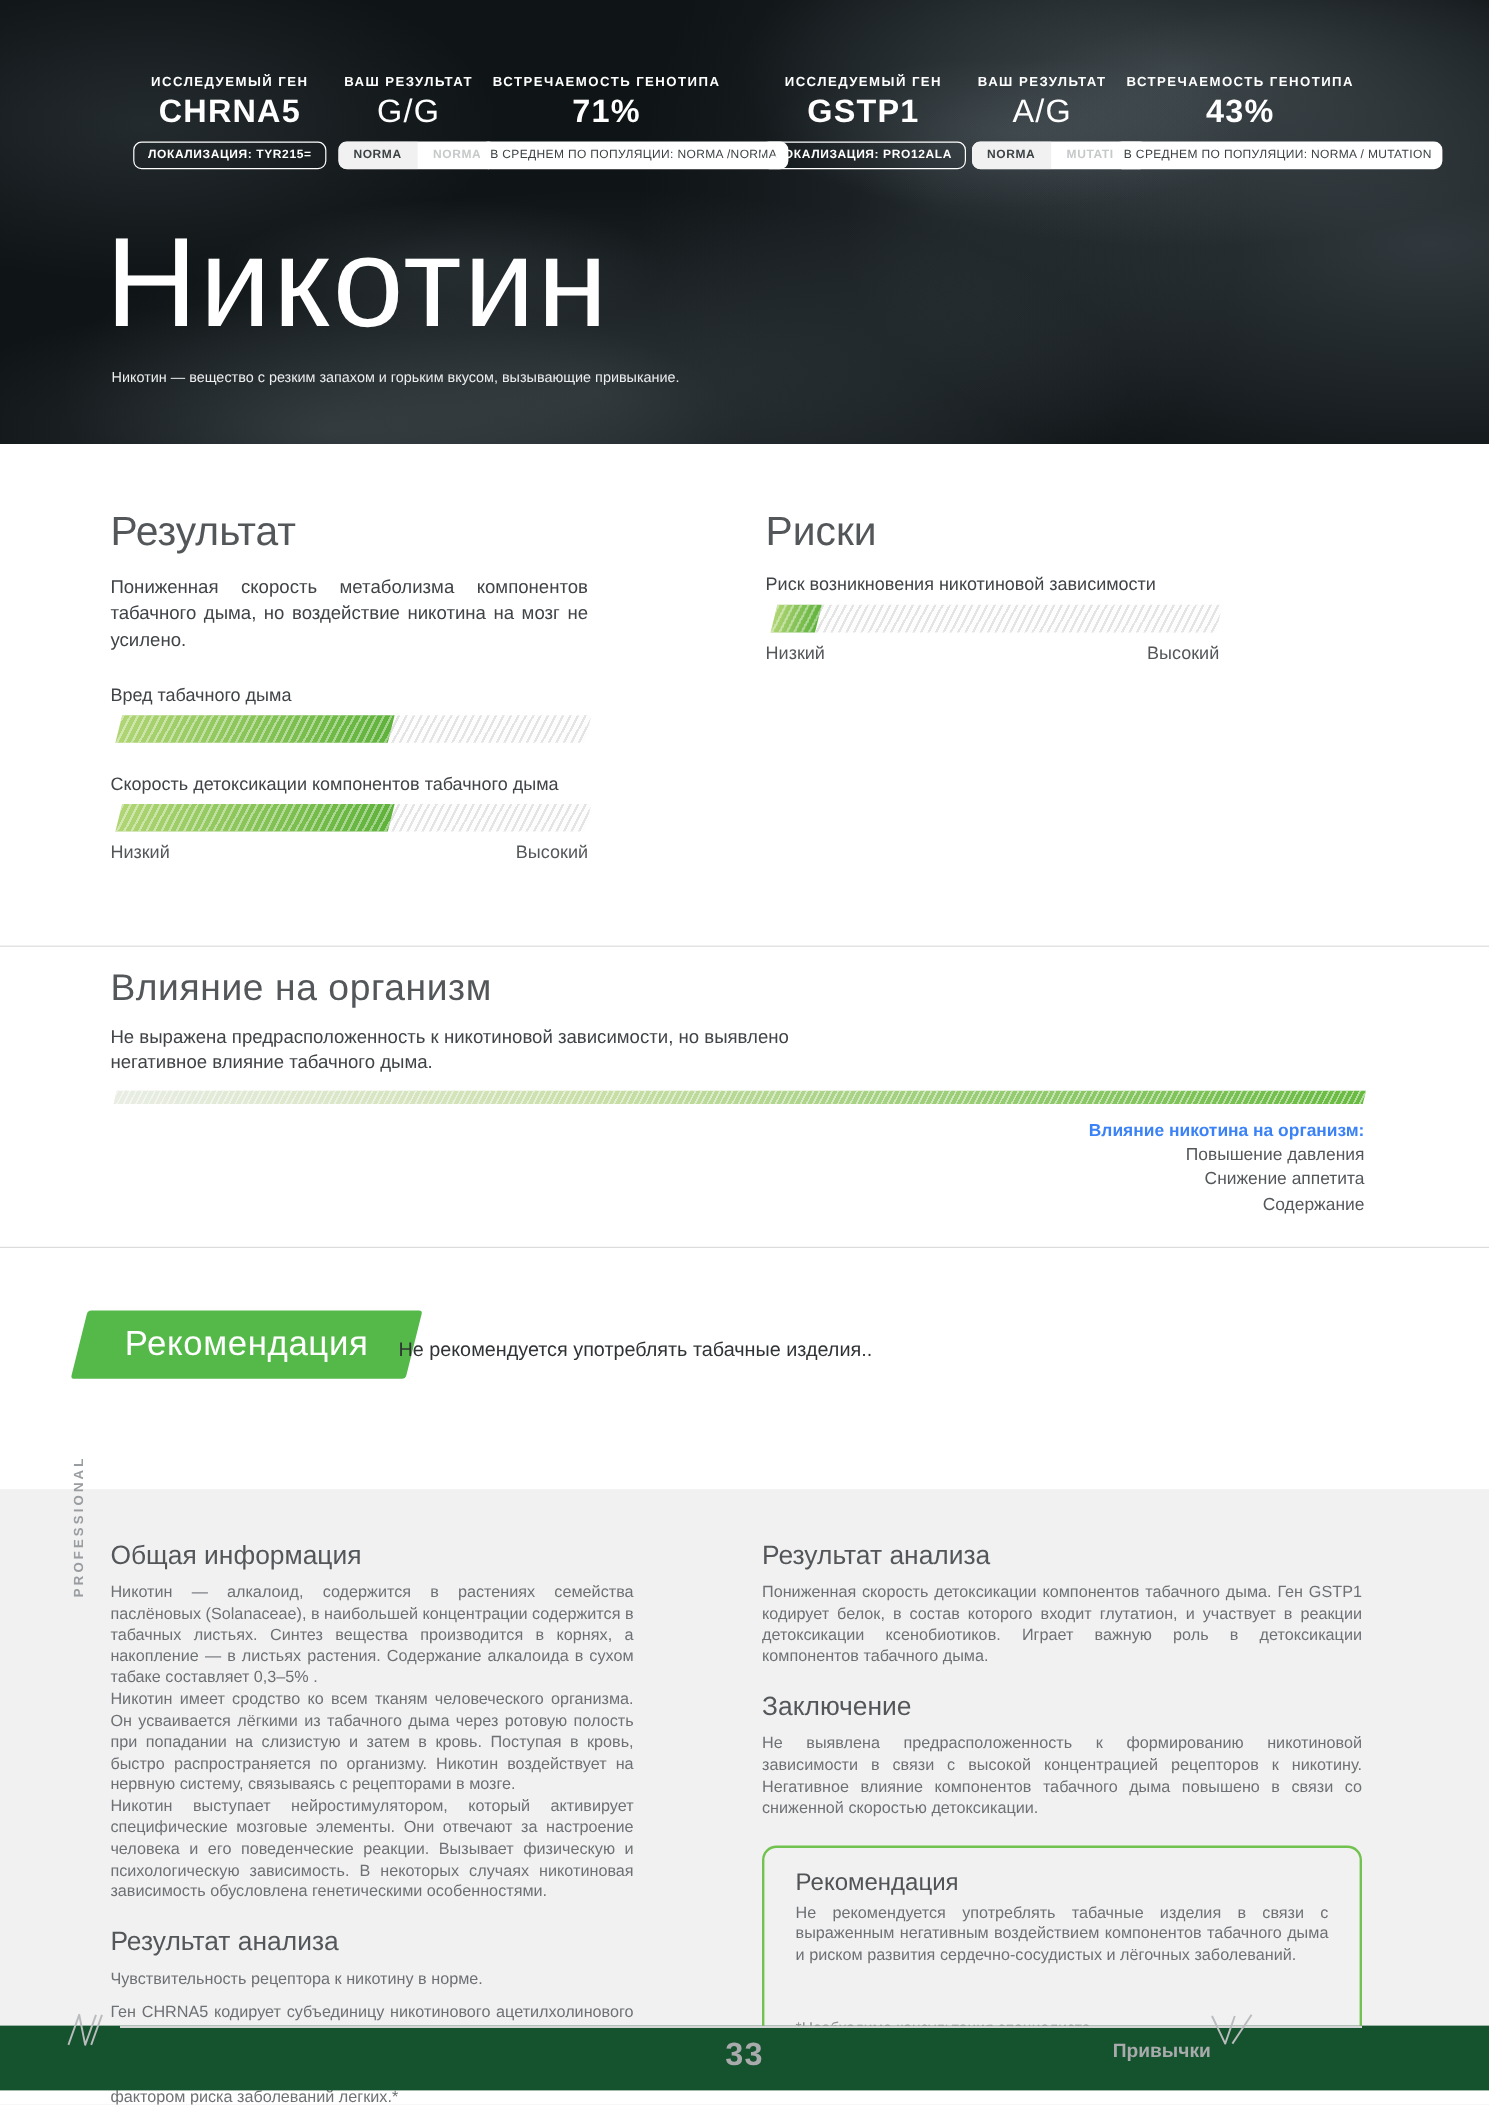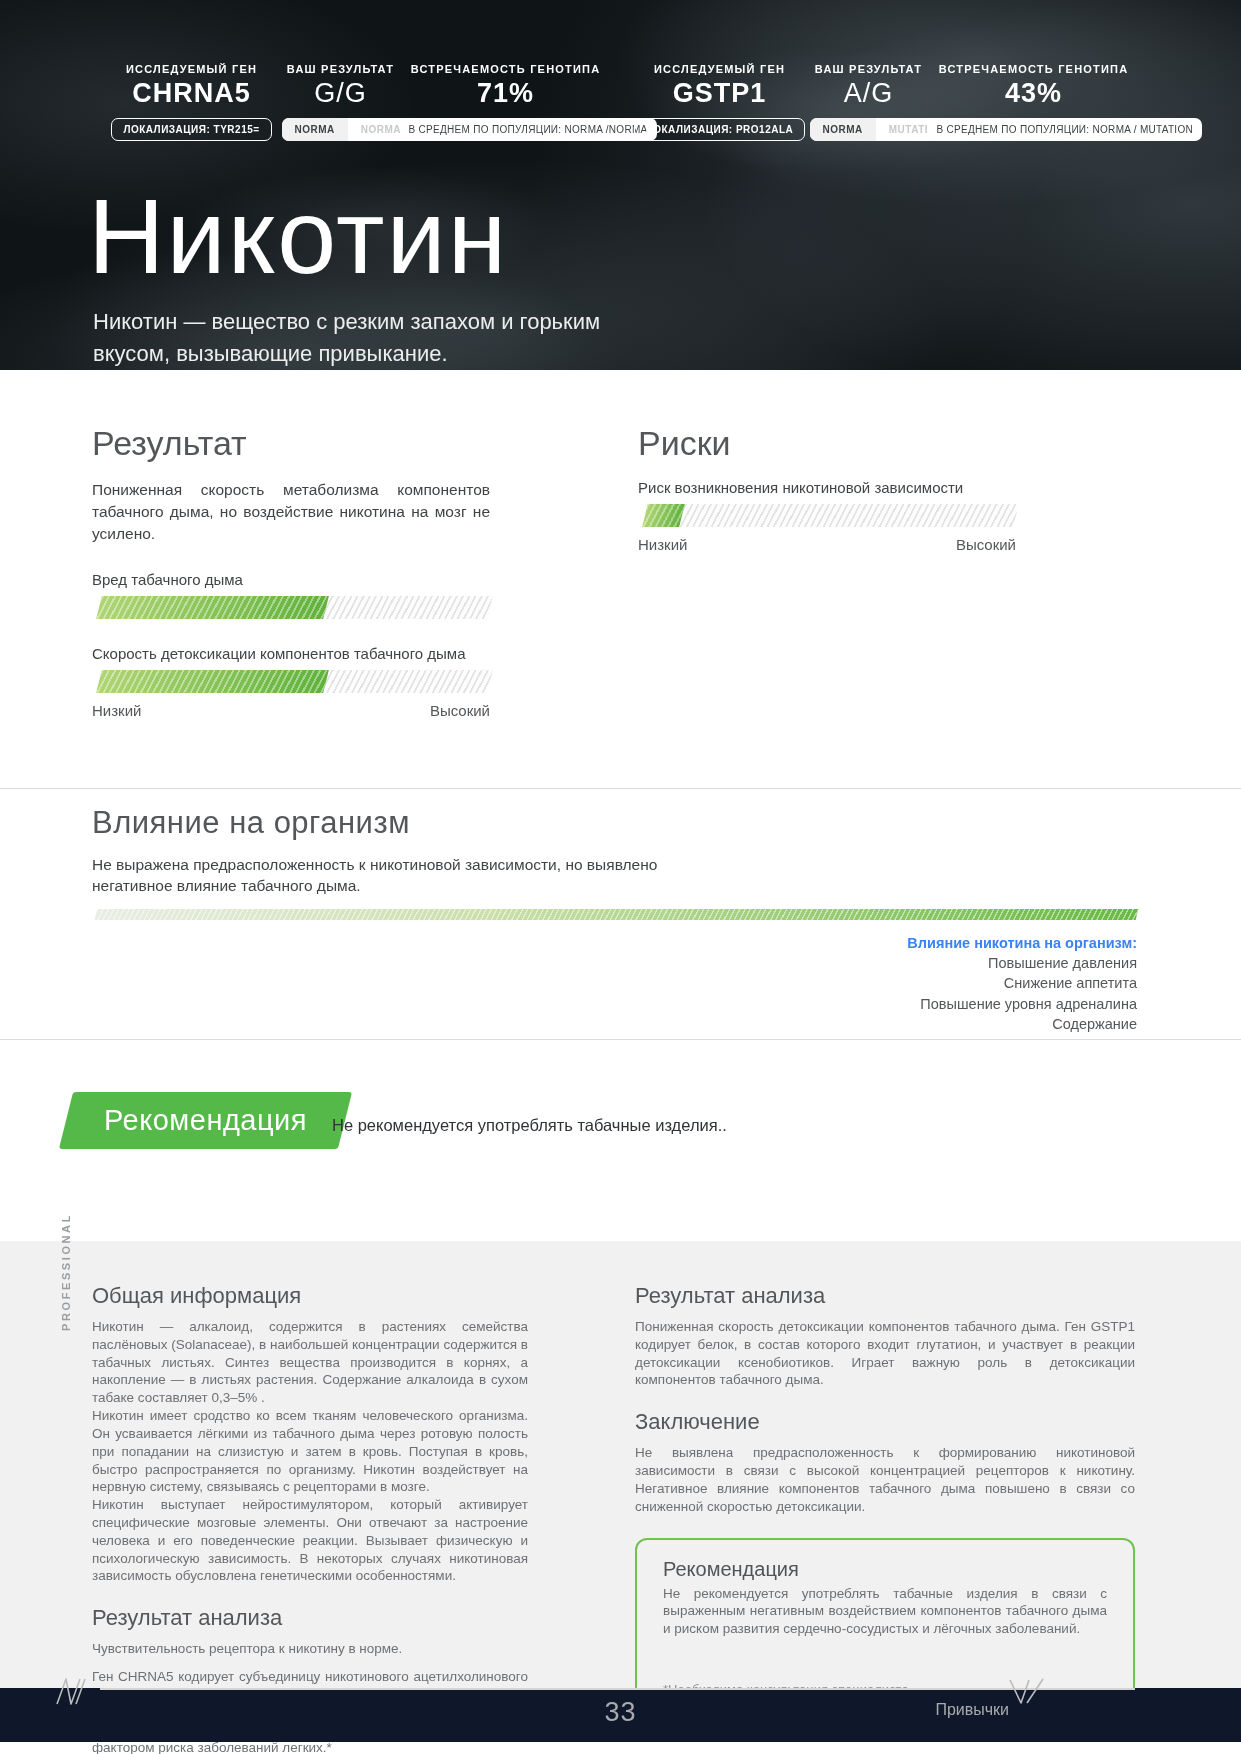--- a/index.html
+++ b/index.html
@@ -28,21 +28,21 @@
   .badge-outline{display:inline-block;border:1px solid #fff;border-radius:7px;padding:5px 11px;
     font-size:10px;font-weight:700;color:#fff;letter-spacing:.5px;white-space:nowrap;}
   .badge-white{display:inline-block;background:#fff;border-radius:7px;padding:6px 9px;
     font-size:10px;font-weight:400;color:#3d4345;letter-spacing:.3px;white-space:nowrap;}
   .badge-split{display:inline-flex;background:#fff;border-radius:7px;overflow:hidden;
     font-size:10px;font-weight:700;letter-spacing:.5px;}
   .badge-split .a1{padding:6px 13px;color:#3d4345;background:#f1f1f1;}
   .badge-split .a2{padding:6px 13px;color:#c6c9ca;}
   .hero-title{position:relative;z-index:2;margin:40px 0 0 88px;font-size:106px;font-weight:100;
     color:#fff;line-height:1.05;letter-spacing:2px;}
-  .hero-sub{position:relative;z-index:2;margin:14px 0 0 93px;font-size:22px;color:#eceeee;
+  .hero-sub{position:relative;z-index:2;margin:14px 0 0 93px;font-size:12px;color:#eceeee;
     line-height:1.45;font-weight:300;max-width:540px;}
 
   
   .results{display:flex;height:418px;box-sizing:border-box;padding:54px 0 0 92px;}
   .col-left{width:398px;}
   .col-right{width:378px;margin-left:148px;}
   h2.sec{font-size:34px;font-weight:300;color:#54575a;margin:0 0 16px;}
   .desc{font-size:15.5px;color:#404447;text-align:justify;line-height:1.42;margin:0;}
   .bar-label{font-size:15px;color:#404447;margin:26px 0 8px;}
   .bar-label.first{margin-top:6px;}
@@ -82,21 +82,21 @@
   .rcol{width:500px;margin-left:107px;}
   h3.sub{font-size:22px;font-weight:400;color:#54575a;margin:0 0 9px;}
   .body-p{font-size:13.5px;color:#6e7174;text-align:justify;line-height:1.32;margin:0;}
   .body-p.gap{margin-bottom:10px;}
   h3.sub.later{margin-top:20px;}
   .gbox{border:2px solid #71c24f;border-radius:12px;padding:18px 26px 14px;margin-top:22px;background:transparent;}
   .gbox h4{font-size:20px;font-weight:400;color:#515456;margin:0 0 4px;}
   .gbox .foot{margin-top:44px;font-size:13px;color:#8e9194;}
 
   
-  .footer{position:relative;height:54px;background:#0f172a;}
+  .footer{position:relative;height:54px;background:#14532d;font-weight:bold;}
   .fline{position:absolute;left:100px;right:106px;top:0;height:2px;background:#d4d4d4;}
   .fpage{text-align:center;font-size:27px;color:#a8aaac;padding-top:9px;letter-spacing:1px;}
   .fsection{position:absolute;right:232px;top:13px;font-size:16px;color:#a8aaac;}
   .fmark-left{position:absolute;left:54px;top:-13px;}
   .fmark-right{position:absolute;right:194px;top:-11px;}
 </style>
 </head>
 <body>
 
 <div class="page">
@@ -190,21 +190,20 @@
   <div class="influence">
     <h2 class="sec2">Влияние на организм</h2>
     <p class="desc2">Не выражена предрасположенность к никотиновой зависимости, но выявлено негативное влияние табачного дыма.</p>
     <div class="bar thin" style="margin-top:12px;">
       <div class="fill" style="width: 100%;"></div>
     </div>
     <div class="inf-list">
       <div class="t">Влияние никотина на организм:</div>
       <div>Повышение давления</div>
       <div>Снижение аппетита</div>
-      <div>Повышение уровня адреналина</div>
       <div>Содержание</div>
     </div>
   </div>
 
   <hr class="div">
 
   <div class="banner-zone">
     <div class="banner">
       <span>Рекомендация</span>
     </div>

